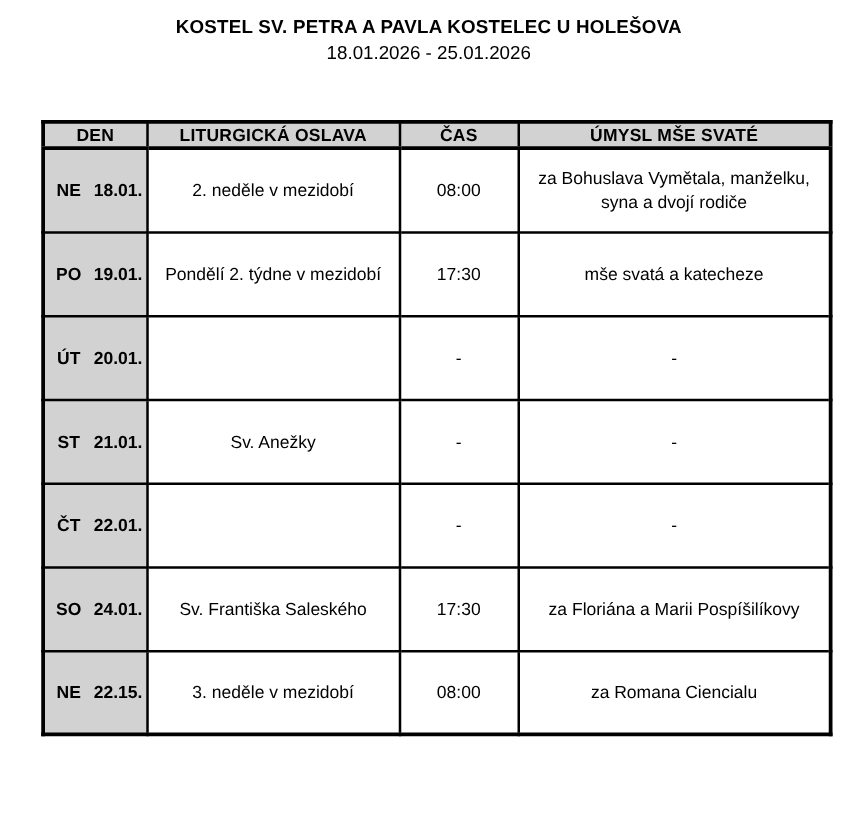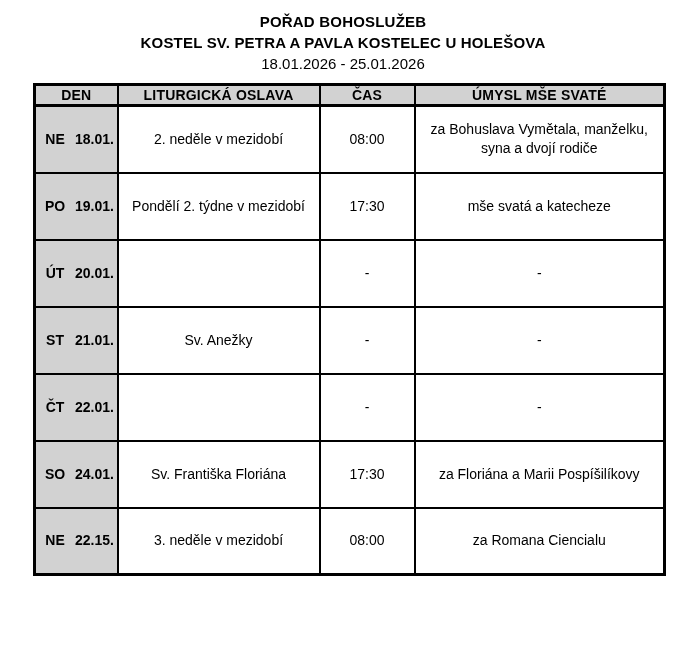--- a/index.html
+++ b/index.html
@@ -33,21 +33,21 @@
     line-height: 21px;
     letter-spacing: 0.2px;
   }
   .title-dates {
     font-size: 15px;
     font-weight: normal;
     line-height: 21px;
   }
   table.schedule {
     position: absolute;
-    top: 83px;
+    top: 96px;
     left: 33px;
     width: 630px;
     border-collapse: collapse;
     table-layout: fixed;
     border: 3px solid var(--border_color);
   }
   table.schedule th {
     background: var(--header_bg);
     border: 2px solid var(--border_color);
     border-bottom: 3px solid var(--border_color);
@@ -83,21 +83,20 @@
   }
   td.celebration-cell { padding: 2px 10px; }
   td.intention-cell { padding: 2px 8px; }
 </style>
 </head>
 <body>
 
 <div class="page">
 
   <div class="titles">
-    <div class="title-main">POŘAD BOHOSLUŽEB</div>
     <div class="title-sub">KOSTEL SV. PETRA A PAVLA KOSTELEC U HOLEŠOVA</div>
     <div class="title-dates">18.01.2026 - 25.01.2026</div>
   </div>
 
   <table class="schedule">
     <thead>
       <tr>
         <th style="width:83px">DEN</th>
         <th style="width:202px">LITURGICKÁ OSLAVA</th>
         <th style="width:95px">ČAS</th>
@@ -148,21 +147,21 @@
     <td class="celebration-cell"></td>
     <td class="time-cell">-</td>
     <td class="intention-cell">-</td>
   </tr>
 
 
   <tr class="data-row">
     <td class="day-cell">
       <span class="dow">SO</span><span class="date">24.01.</span>
     </td>
-    <td class="celebration-cell">Sv. Františka Floriána</td>
+    <td class="celebration-cell">Sv. Františka Saleského</td>
     <td class="time-cell">17:30</td>
     <td class="intention-cell">za Floriána a Marii Pospíšilíkovy</td>
   </tr>
 
   <tr class="data-row">
     <td class="day-cell">
       <span class="dow">NE</span><span class="date">22.15.</span>
     </td>
     <td class="celebration-cell">3. neděle v mezidobí</td>
     <td class="time-cell">08:00</td>

